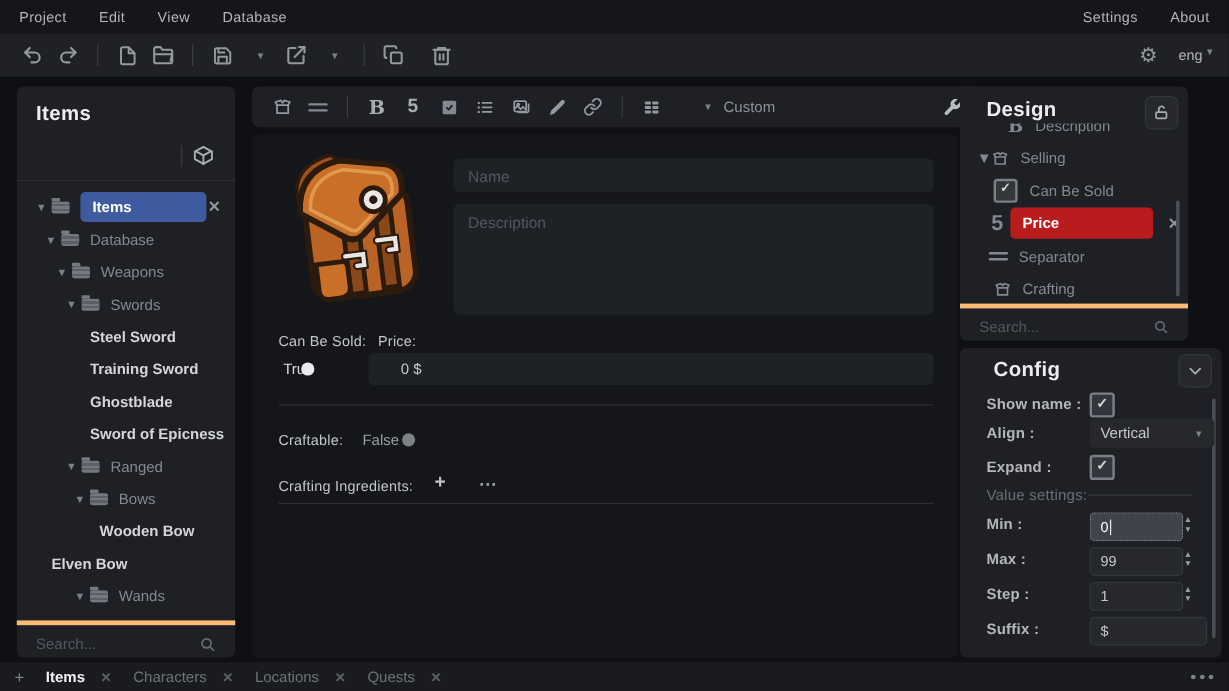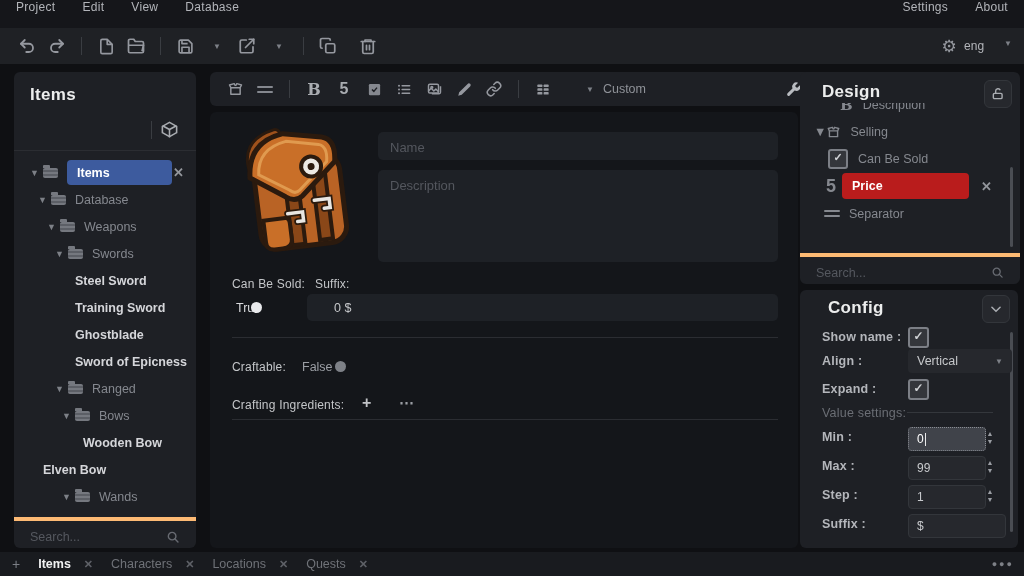--- a/index.html
+++ b/index.html
@@ -2,21 +2,21 @@
 <html><head>
 <meta charset="utf-8">
 <style>
   html,body{margin:0;padding:0}
   body{width:1024px;height:576px;position:relative;overflow:hidden;background:#0f1013;
        font-family:"Liberation Sans",sans-serif;color:#c8cacd;-webkit-font-smoothing:antialiased}
   .abs{position:absolute}
   svg{display:block}
   
   .menubar{position:absolute;top:0;left:0;right:0;height:28px;background:#15161a;
-           display:flex;padding:0 16px;font-size:12px;color:#b3b5ba;letter-spacing:.3px}
+           display:flex;align-items:center;padding:0 16px;font-size:12px;color:#b3b5ba;letter-spacing:.3px}
   .menubar .mitem{margin-right:27px;cursor:default}
   .menubar .spacer{flex:1}
   .menubar .mitem.r{margin-right:0;margin-left:27px}
   
   .toolbar{position:absolute;top:28px;left:0;right:0;height:36px;background:#1f2125;
            display:flex;align-items:center;padding:0 12px}
   .tbtn{height:26px;min-width:30px;display:flex;align-items:center;justify-content:center;color:#95989f}
   .vdiv{width:1px;height:18px;background:#3a3d42;margin:0 9px}
   .caret-sm{font-size:8px;color:#7d8087;margin-left:2px}
   
@@ -148,21 +148,21 @@
   <span class="tbtn" style="margin-left:10px">
       <svg width="18" height="18" viewBox="0 0 24 24" fill="none" stroke="currentColor" stroke-width="2.3" stroke-linecap="round" stroke-linejoin="round">
         <path d="M3 6h18"></path>
         <path d="M8 6V4h8v2"></path>
         <path d="M19 6v14a2 2 0 0 1-2 2H7a2 2 0 0 1-2-2V6"></path>
         <path d="M10 11v6M14 11v6"></path>
       </svg>
     </span>
   <span style="flex:1"></span>
   <span class="tbtn" style="font-size:17px">⚙</span>
-  <span style="display:flex;align-items:flex-start;gap:18px;font-size:12px;color:#b3b5ba">
+  <span style="display:flex;align-items:flex-start;margin-left:10px;font-size:12px;color:#b3b5ba">
     <span>eng</span>
     <span class="caret-sm">▼</span>
   </span>
 </div>
 
 
 <div class="panel" style="left:14px;top:72px;width:182px;height:476px">
   <div class="ptitle" style="position:absolute;left:16px;top:13px">Items</div>
   <div class="vdiv" style="position:absolute;left:128px;top:49px"></div>
   <span style="position:absolute;left:146px;top:48px">
@@ -341,42 +341,42 @@
 </div>
 
 <div class="field" style="left:378px;top:132px;width:400px;height:28px">
   <span class="ph">Name</span>
 </div>
 <div class="field" style="left:378px;top:170px;width:400px;height:92px">
   <span class="ph">Description</span>
 </div>
 
 <span class="lbl abs" style="left:232px;top:277px">Can Be Sold:</span>
-<span class="lbl abs" style="left:315px;top:277px">Suffix:</span>
+<span class="lbl abs" style="left:315px;top:277px">Price:</span>
 
 <span class="abs" style="left:236px;top:301px;font-size:12.5px;color:#d9dadd">True</span>
 <span class="toggle on abs" style="left:264px;top:300px"></span>
 
 <div class="field" style="left:307px;top:294px;width:471px;height:27px">
   <span style="font-size:12.5px;color:#c6c8cb;padding:7px 0 0 27px">0 $</span>
 </div>
 
 <div class="hdiv" style="left:232px;width:546px;top:337px"></div>
 
 <span class="lbl abs" style="left:232px;top:360px">Craftable:</span>
 <span class="abs" style="left:302px;top:360px;font-size:12.5px;color:#9b9ea4">False</span>
 <span class="toggle off abs" style="left:333px;top:359px"></span>
 
 <span class="lbl abs" style="left:232px;top:398px">Crafting Ingredients:</span>
 <span class="abs" style="left:362px;top:394px;font-size:16px;color:#c0c2c6;font-weight:bold">+</span>
 <span class="abs" style="left:399px;top:394px;font-size:15px;color:#9b9ea4;font-weight:bold">⋯</span>
 <div class="hdiv" style="left:232px;width:546px;top:419px"></div>
 
 
-<div class="panel" style="left:800px;top:72px;width:220px;height:212px">
+<div class="panel" style="left:800px;top:72px;width:190px;height:212px">
   <div class="ptitle" style="position:absolute;left:22px;top:10px">Design</div>
   <span class="sqbtn" style="right:8px;top:8px">
     <svg width="14" height="14" viewBox="0 0 24 24" fill="none" stroke="currentColor" stroke-width="2.4" stroke-linejoin="round">
         <rect x="4" y="11" width="15" height="9" rx="2"></rect>
         <path d="M8 11V7a4 4 0 0 1 7.8-1.3"></path>
       </svg>
   </span>
 
   <div style="position:absolute;left:0;right:6px;top:31px;height:149px;overflow:hidden">
     <div class="drow white" style="margin-top:-12px;padding-left:40px">
@@ -400,20 +400,28 @@
       <span style="font-size:18px;font-weight:bold;color:#85888f;margin-right:6px">5</span>
       <span class="dpill">Price</span>
       <span class="xbtn" style="margin-left:12px">✕</span>
     </div>
     <div class="drow" style="padding-left:24px">
       <span class="sep-ic" style="margin-right:9px">
           <i></i>
           <i></i>
         </span>
       <span>Separator</span>
+    </div>
+    <div class="drow" style="padding-left:28px">
+      <svg width="15" height="14" viewBox="0 0 24 24" fill="none" stroke="#85888f" stroke-width="2.4" stroke-linejoin="round" style="margin-right:9px">
+          <path d="M5 10h14v10H5z"></path>
+          <path d="M5 10 3 6l7-2 2 3.5"></path>
+          <path d="m19 10 2-4-7-2-2 3.5"></path>
+        </svg>
+      <span>Crafting</span>
     </div>
   </div>
   <div class="sbar" style="right:7px;top:95px;height:80px"></div>
 
   <div class="searchrow" style="top:181px;height:31px">
     <span>Search...</span>
     <span class="mag">
         <svg width="13" height="13" viewBox="0 0 24 24" fill="none" stroke="currentColor" stroke-width="2.4" stroke-linecap="round">
           <circle cx="10.5" cy="10.5" r="6.5"></circle>
           <path d="m15.5 15.5 5 5"></path>

